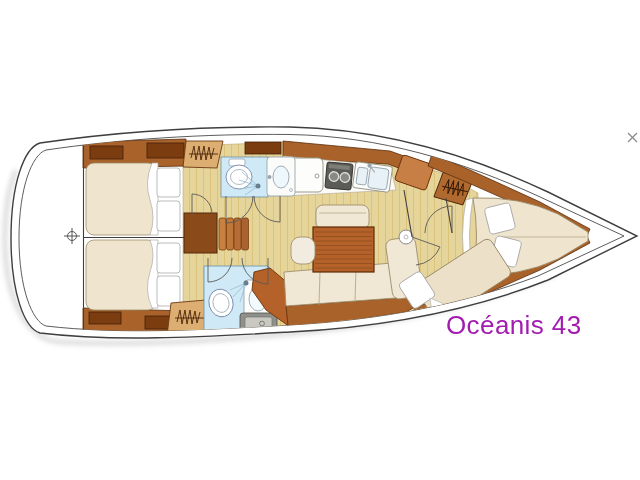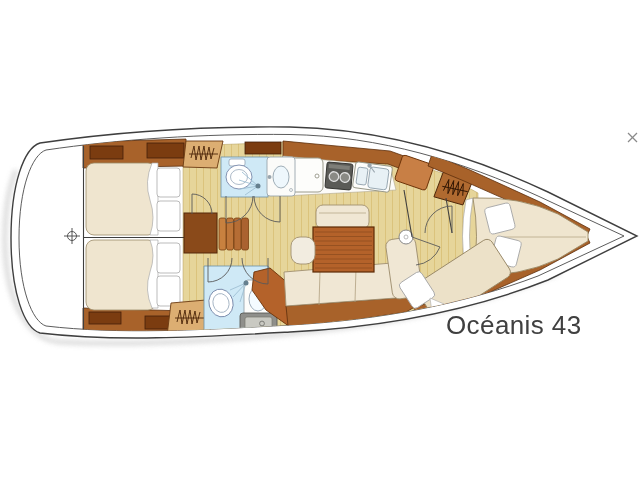--- a/index.html
+++ b/index.html
@@ -1,20 +1,20 @@
 <!DOCTYPE html>
 <html><head>
 <meta charset="utf-8">
 <style>
   html,body{margin:0;padding:0;background:#ffffff;}
   #stage{position:relative;width:640px;height:480px;background:#ffffff;overflow:hidden;
          font-family:"Liberation Sans",sans-serif;}
   #stage svg{position:absolute;left:0;top:0;}
   .boat-label{position:absolute;left:446px;top:310px;font-size:26px;letter-spacing:0.4px;
-              color:#404040;font-weight:normal;white-space:nowrap;}
+              color:#a21caf;font-weight:normal;white-space:nowrap;}
 </style>
 </head>
 <body>
 
 <div id="stage">
 <svg width="640" height="480" viewBox="0 0 640 480">
   <defs>
     <filter id="soft" x="-20%" y="-20%" width="140%" height="140%">
       <feGaussianBlur stdDeviation="2.4"></feGaussianBlur>
     </filter>

